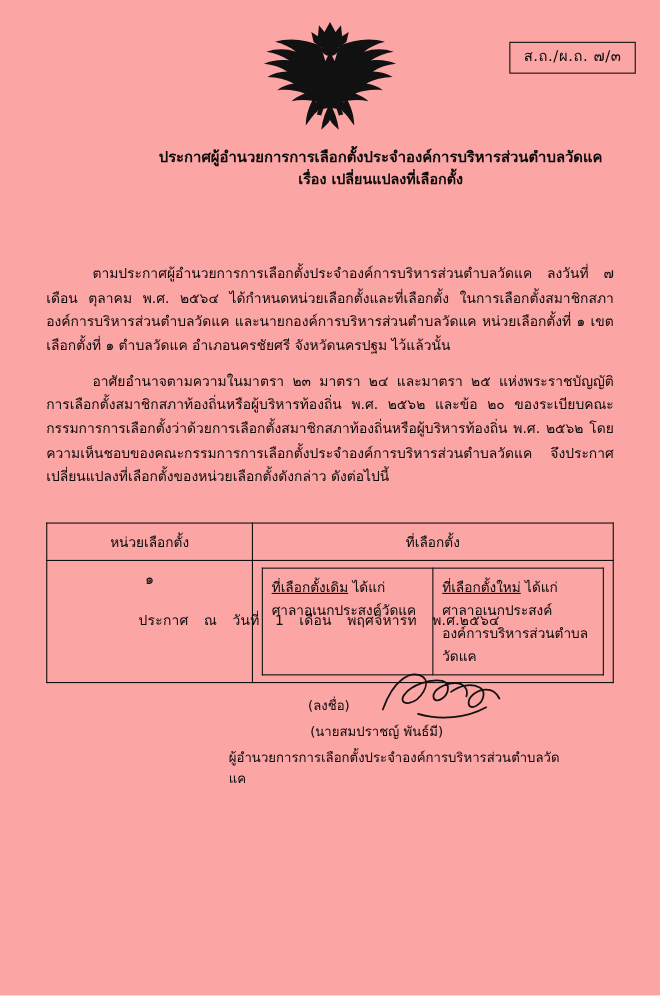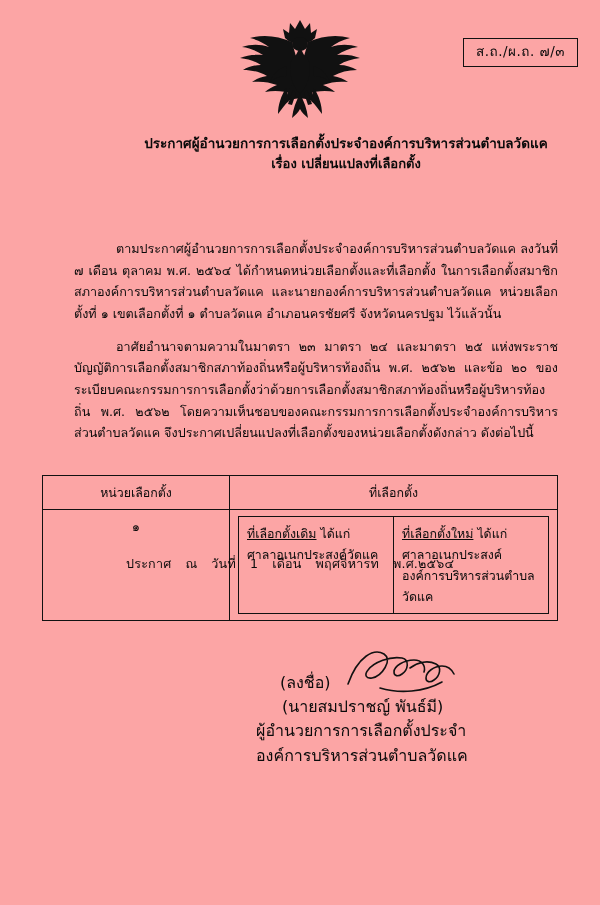--- a/index.html
+++ b/index.html
@@ -67,21 +67,20 @@
     width: 516px;
     font-size: 12.6px;
     line-height: 1.72;
     text-align: justify;
   }
   .para {
     margin: 0 0 11px 0;
   }
   .para.indent {
     text-indent: 42px;
-    margin-left: 32px;
   }
   
   .table-wrap {
     position: absolute;
     top: 443px;
     left: 42px;
     width: 516px;
     margin-top: 32px;
   }
   table.announce {
@@ -137,24 +136,24 @@
     font-size: 12.6px;
     letter-spacing: 0.2px;
   }
   .date-line span.sp {
     display: inline-block;
     width: 14px;
   }
   
   .sign-area {
     position: absolute;
-    top: 662px;
+    top: 623px;
     left: 0;
     width: 512px;
-    font-size: 16px;
+    font-size: 12px;
   }
   .sign-row {
     position: relative;
     height: 30px;
   }
   .sign-label {
     position: absolute;
     left: 280px;
     top: 8px;
   }
@@ -165,21 +164,20 @@
   }
   .sign-name {
     position: absolute;
     left: 282px;
     top: 32px;
   }
   .sign-role {
     position: absolute;
     left: 208px;
     top: 56px;
-    margin-left: 48px;
   }
 </style>
 </head>
 <body>
 
 <div class="page">
 
   <div class="form-code">ส.ถ./ผ.ถ. ๗/๓</div>
 
   <div class="emblem">

